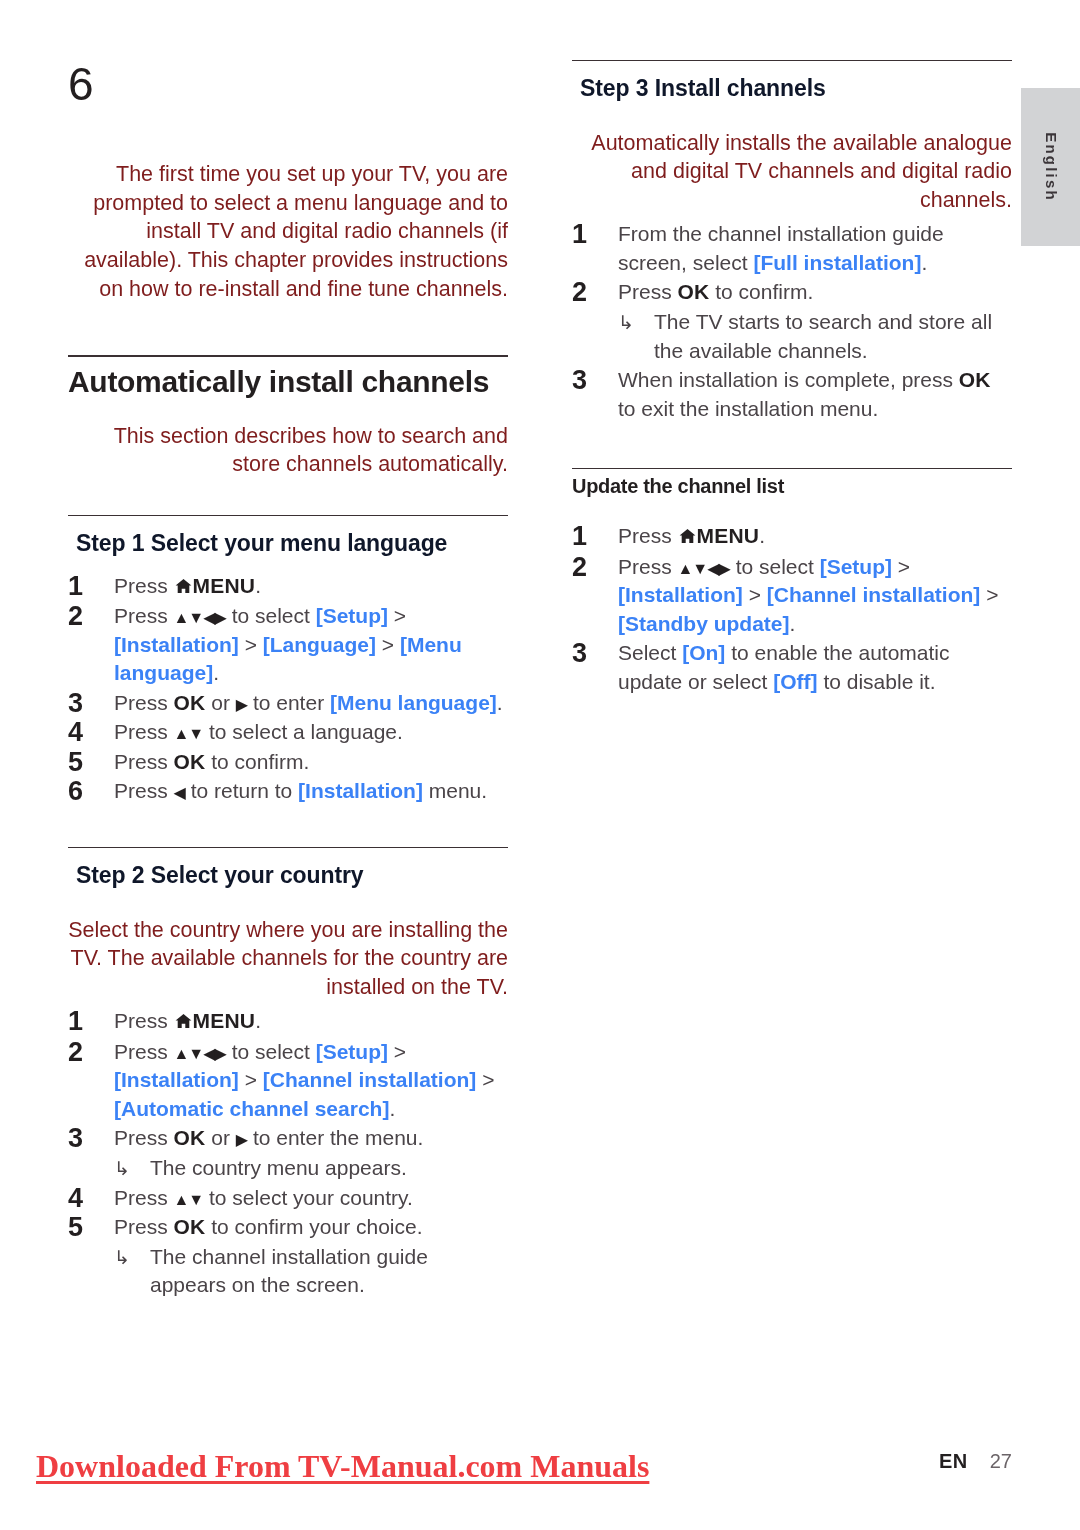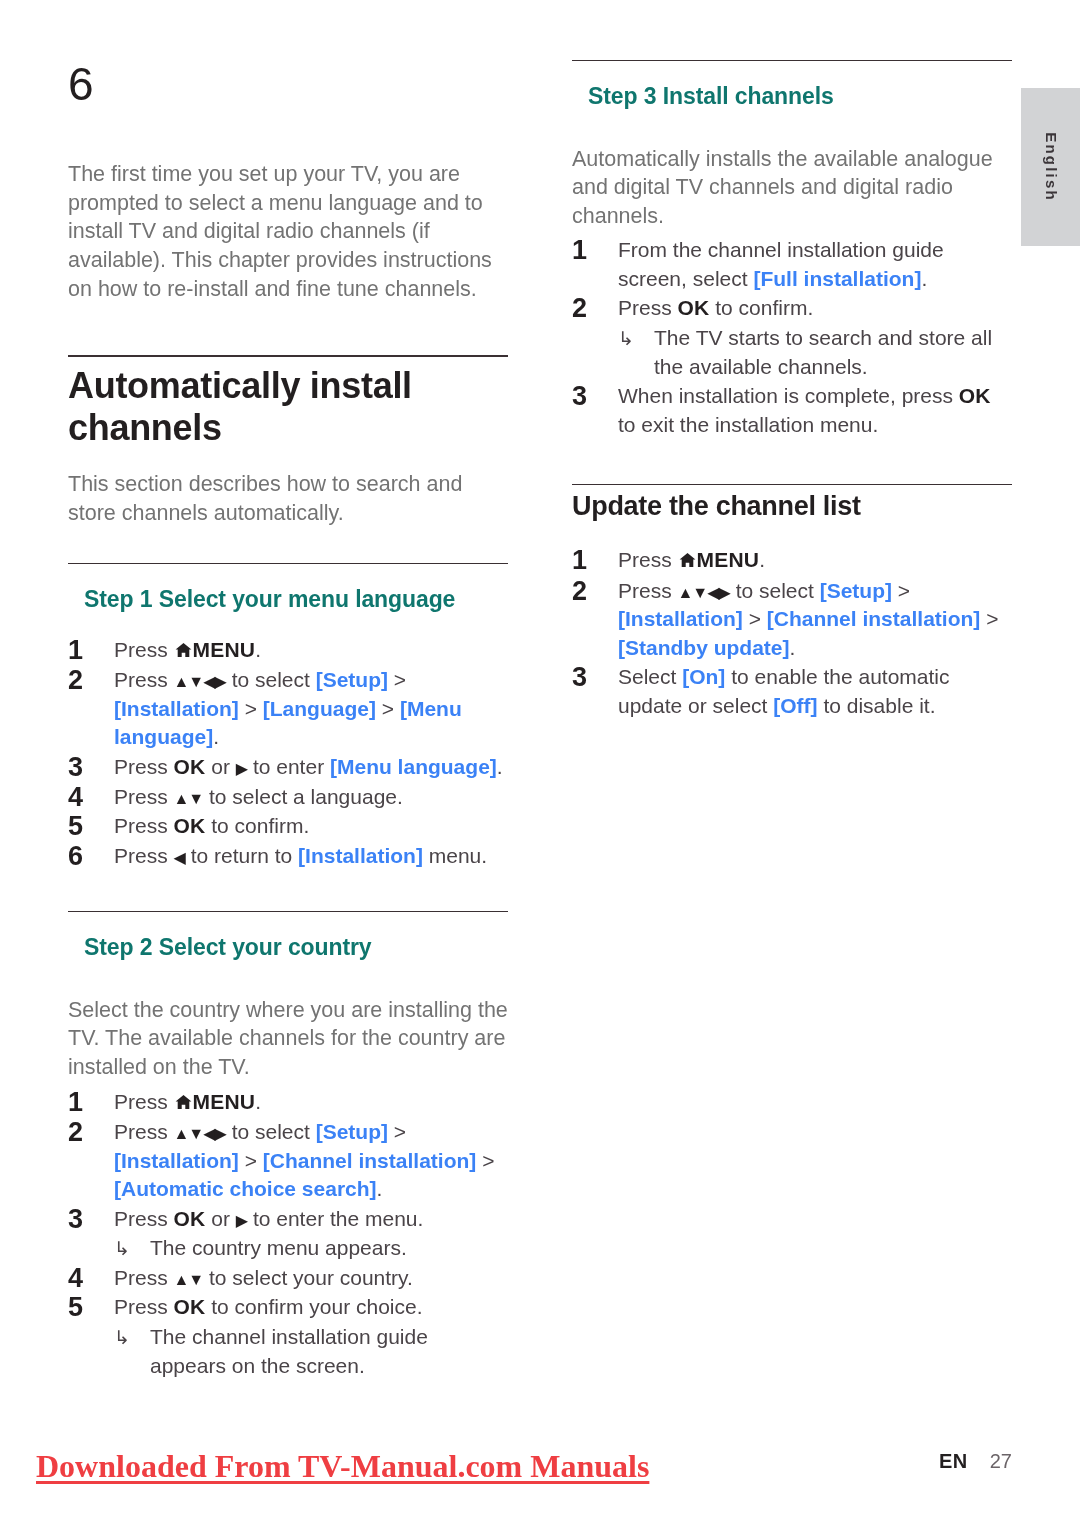--- a/index.html
+++ b/index.html
@@ -58,49 +58,50 @@
     color: #231f20;
     letter-spacing: -0.4px;
     line-height: 1.05;
     display: flex;
     gap: 30px;
   }
   h1.chapter .num { font-weight: 400; }
 
   h2.section {
     margin: 0;
-    font-size: 36px;
+    font-size: 30px;
     font-weight: 600;
     color: #231f20;
     letter-spacing: -0.3px;
     line-height: 1.15;
   }
 
   h3.step {
-    margin: 16px;
+    margin: 8px;
     font-size: 23px;
     font-weight: 700;
-    color: #0f766e;
+    color: #0f172a;
     letter-spacing: -0.1px;
     line-height: 1.2;
   }
 
   .rule {
     border: 0;
     border-top: 2.5px solid #3a3033;
     margin: 0;
   }
   .rule.thin { border-top-width: 1.5px; }
 
   p.body {
     margin: 0;
     font-size: 21.5px;
     line-height: 1.33;
-    color: #737373;
+    color: #7f1d1d;
     font-weight: 300;
+    text-align: right;
   }
 
   
   ol.steps {
     margin: 0;
     padding: 0;
     list-style: none;
     counter-reset: stp;
   }
   ol.steps > li {
@@ -282,21 +283,21 @@
 
     <ol class="steps">
       <li>
         <span class="marker">1</span>
         <span><span>Press </span><span class="home-icon"><svg width="17" height="16" viewBox="0 0 17 16" aria-hidden="true">
                 <path d="M8.5 1 0.6 7.6h2.1V15h4.0v-4.3h3.6V15h4.0V7.6h2.1z" fill="#231f20"></path>
               </svg></span><span class="key">MENU</span><span>.</span></span>
       </li>
       <li>
         <span class="marker">2</span>
-        <span><span>Press </span><span class="glyph">▲▼◀▶</span><span> to select </span><b class="menu">[Setup]</b><span> &gt; </span><b class="menu">[Installation]</b><span> &gt; </span><b class="menu">[Channel installation]</b><span> &gt; </span><b class="menu">[Automatic choice search]</b><span>.</span></span>
+        <span><span>Press </span><span class="glyph">▲▼◀▶</span><span> to select </span><b class="menu">[Setup]</b><span> &gt; </span><b class="menu">[Installation]</b><span> &gt; </span><b class="menu">[Channel installation]</b><span> &gt; </span><b class="menu">[Automatic channel search]</b><span>.</span></span>
       </li>
       <li>
         <span class="marker">3</span>
         <span><span>Press </span><span class="key">OK</span><span> or </span><span class="glyph">▶</span><span> to enter the menu.</span>
           <span class="sub"><span class="arrow">↳</span><span>The country menu appears.</span></span>
         </span>
       </li>
       <li>
         <span class="marker">4</span>
         <span><span>Press </span><span class="glyph">▲▼</span><span> to select your country.</span></span>
@@ -335,21 +336,21 @@
         <span class="marker">3</span>
         <span><span>When installation is complete, press </span><span class="key">OK</span><span> to exit the installation menu.</span></span>
       </li>
     </ol>
 
     <div class="sp-30"></div>
     <div class="sp-14"></div>
 
     <hr class="rule thin">
     <div class="sp-6"></div>
-    <h2 class="section" style="font-size:27px;">Update the channel list</h2>
+    <h2 class="section" style="font-size:20px;">Update the channel list</h2>
     <div class="sp-18"></div>
     <div class="sp-6"></div>
 
     <ol class="steps">
       <li>
         <span class="marker">1</span>
         <span><span>Press </span><span class="home-icon"><svg width="17" height="16" viewBox="0 0 17 16" aria-hidden="true">
                 <path d="M8.5 1 0.6 7.6h2.1V15h4.0v-4.3h3.6V15h4.0V7.6h2.1z" fill="#231f20"></path>
               </svg></span><span class="key">MENU</span><span>.</span></span>
       </li>

